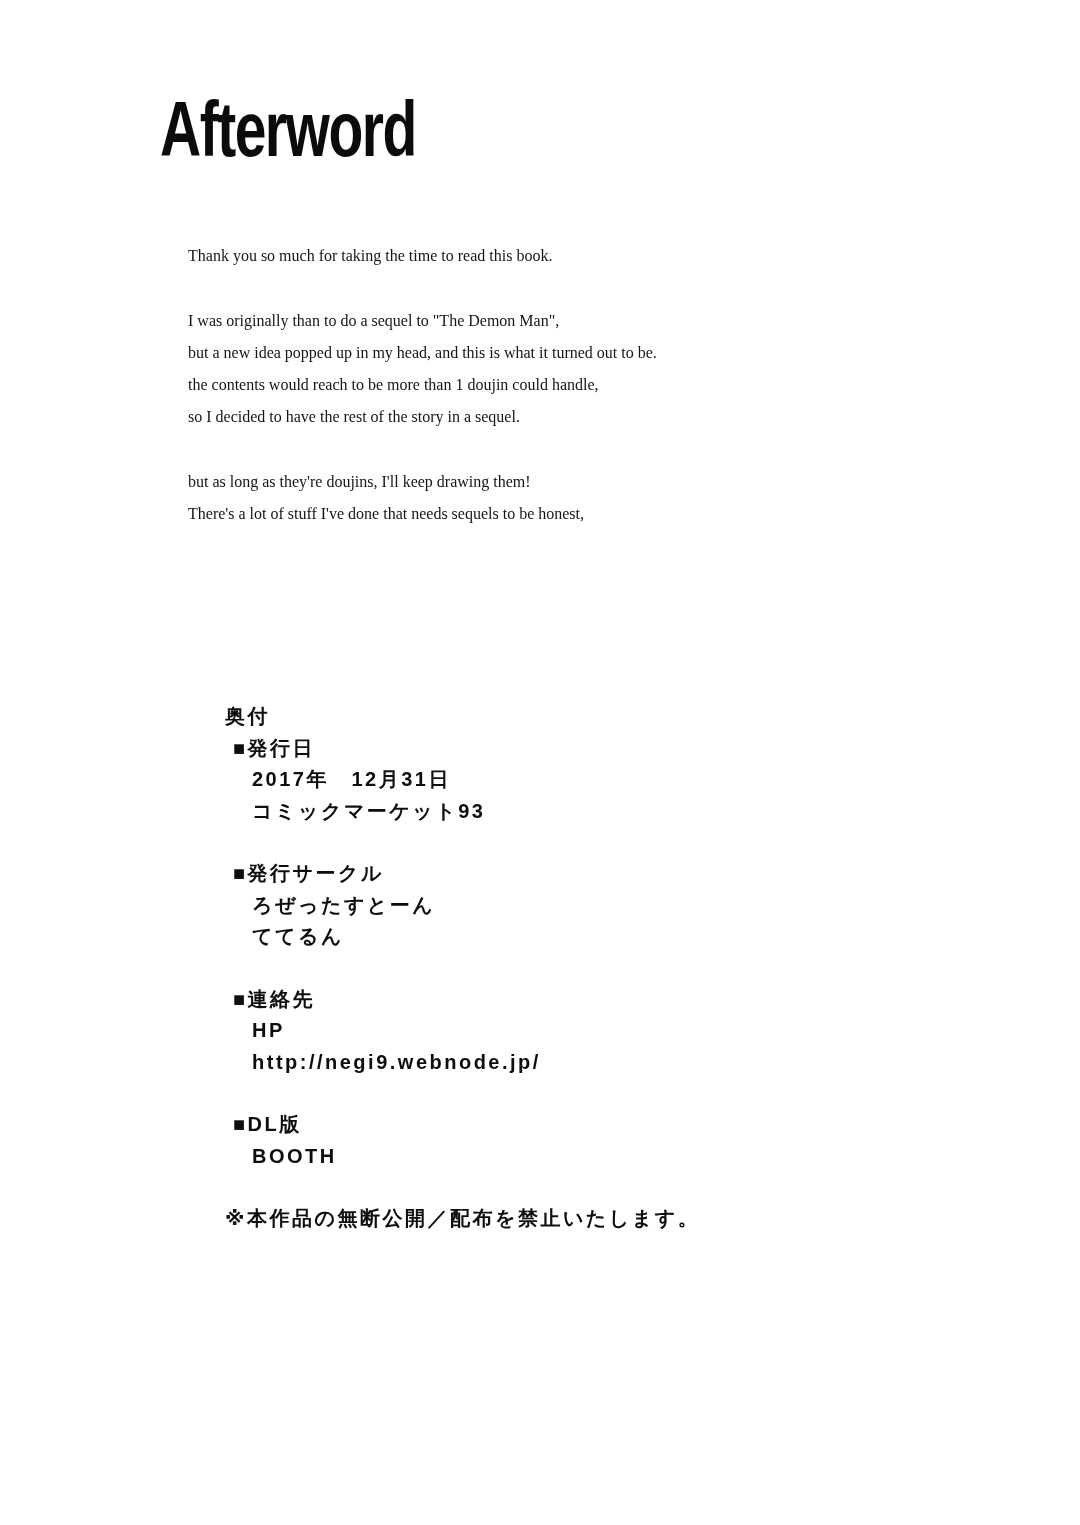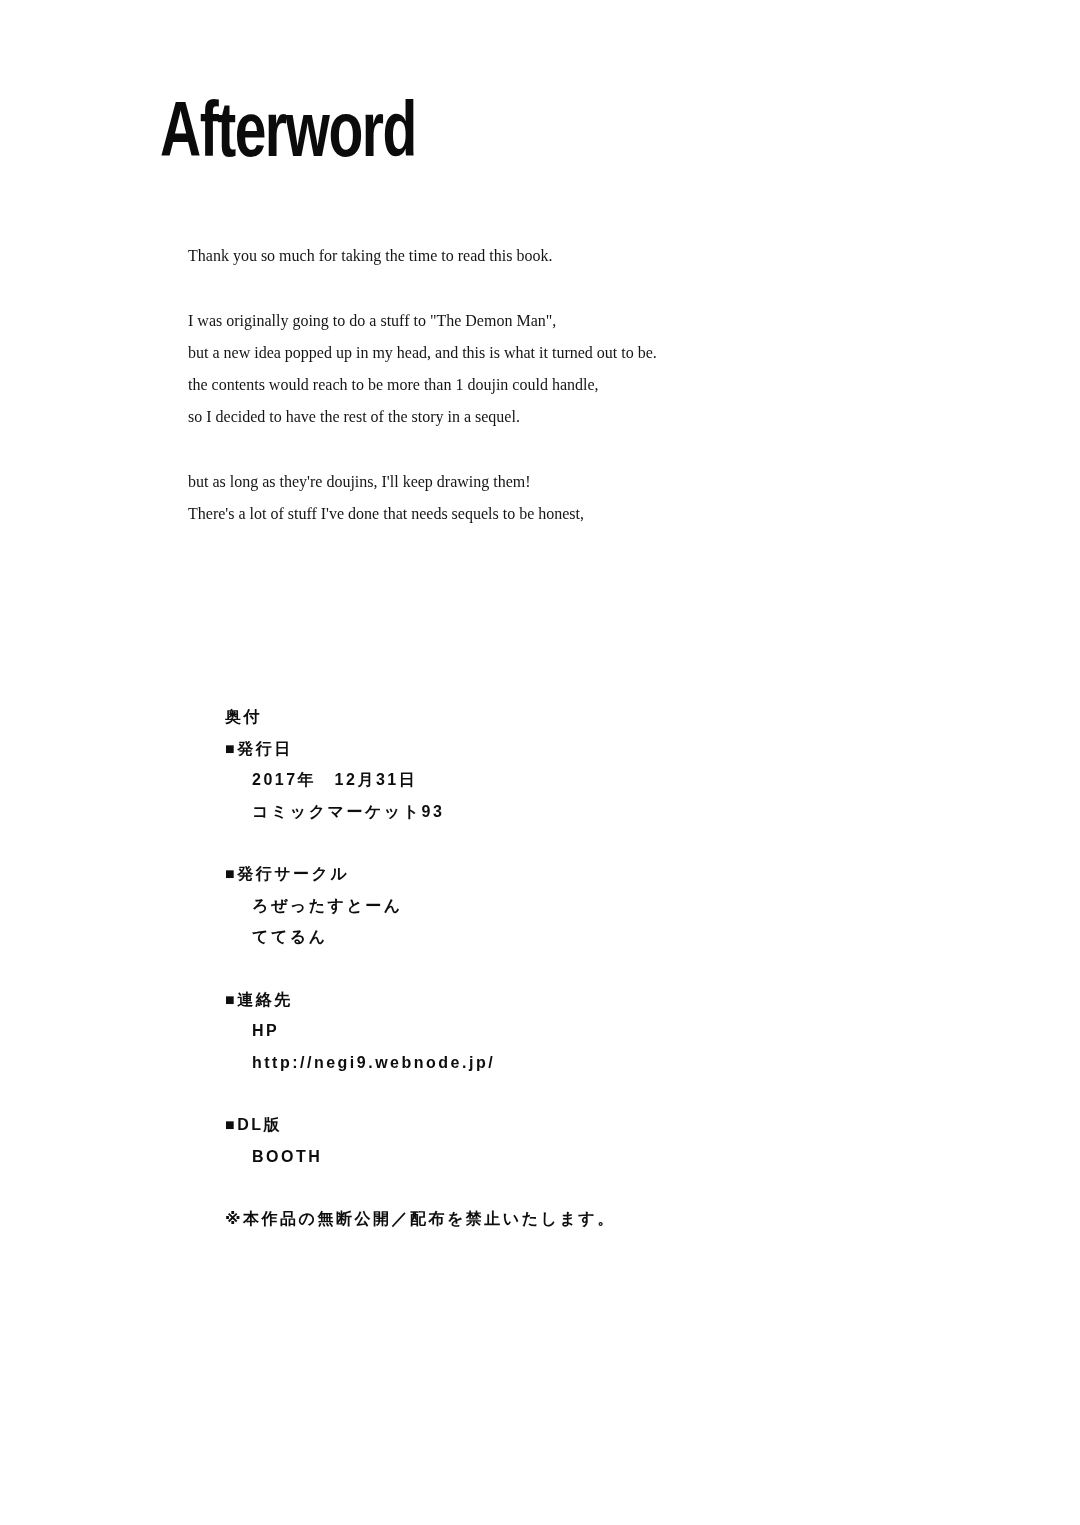--- a/index.html
+++ b/index.html
@@ -51,33 +51,34 @@
     white-space: nowrap;
   }
   
   .colophon {
     position: absolute;
     left: 225px;
     top: 701px;
     width: 640px;
     font-family: "Liberation Sans", "DejaVu Sans", sans-serif;
     font-weight: bold;
-    font-size: 16px;
+    font-size: 20px;
     line-height: 31.5px;
     letter-spacing: 2.5px;
     color: #0e0e0e;
   }
   .colophon .heading {
     white-space: nowrap;
   }
   .colophon .section {
     margin: 0 0 31px 0;
   }
   .colophon .section-label {
     white-space: nowrap;
+    margin-left: 8px;
   }
   .colophon .indent {
     padding-left: 27px;
     white-space: nowrap;
   }
   .colophon .notice {
     margin-top: 12px;
     white-space: nowrap;
   }
 </style>
@@ -88,21 +89,21 @@
 
   <div class="title">
     <span class="squeeze">Afterword</span>
   </div>
 
   <div class="english">
     <div class="para">
       <div class="line">Thank you so much for taking the time to read this book.</div>
     </div>
     <div class="para">
-      <div class="line">I was originally going to do a stuff to "The Demon Man",</div>
+      <div class="line">I was originally than to do a sequel to "The Demon Man",</div>
       <div class="line">but a new idea popped up in my head, and this is what it turned out to be.</div>
       <div class="line">the contents would reach to be more than 1 doujin could handle,</div>
       <div class="line">so I decided to have the rest of the story in a sequel.</div>
     </div>
     <div class="para">
       <div class="line">but as long as they're doujins, I'll keep drawing them!</div>
       <div class="line">There's a lot of stuff I've done that needs sequels to be honest,</div>
     </div>
   </div>
 

